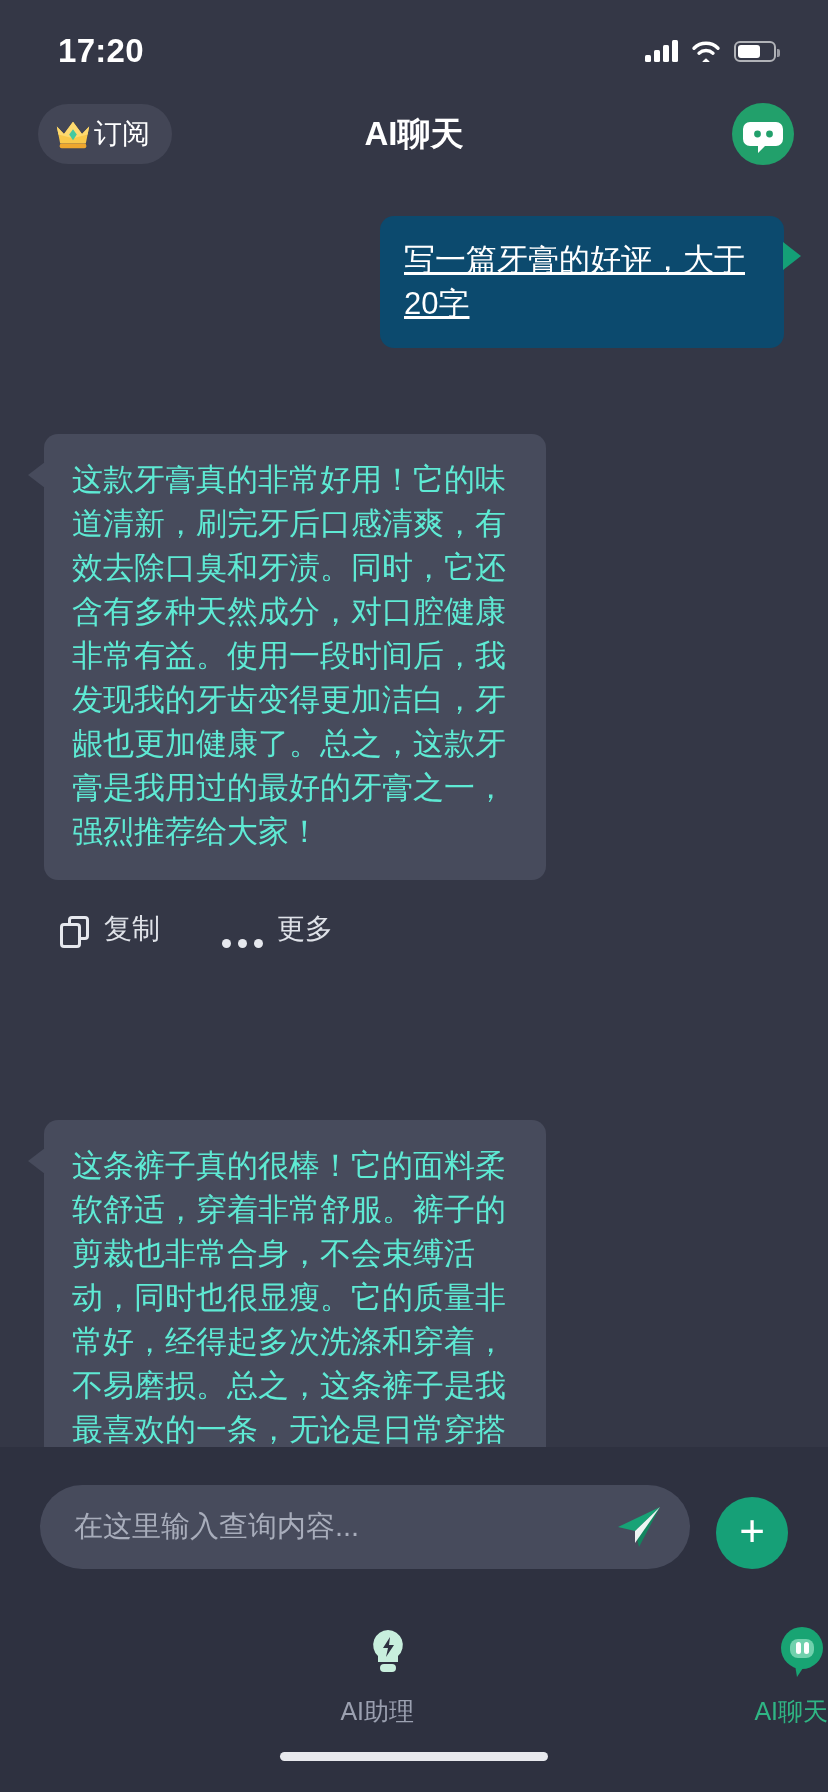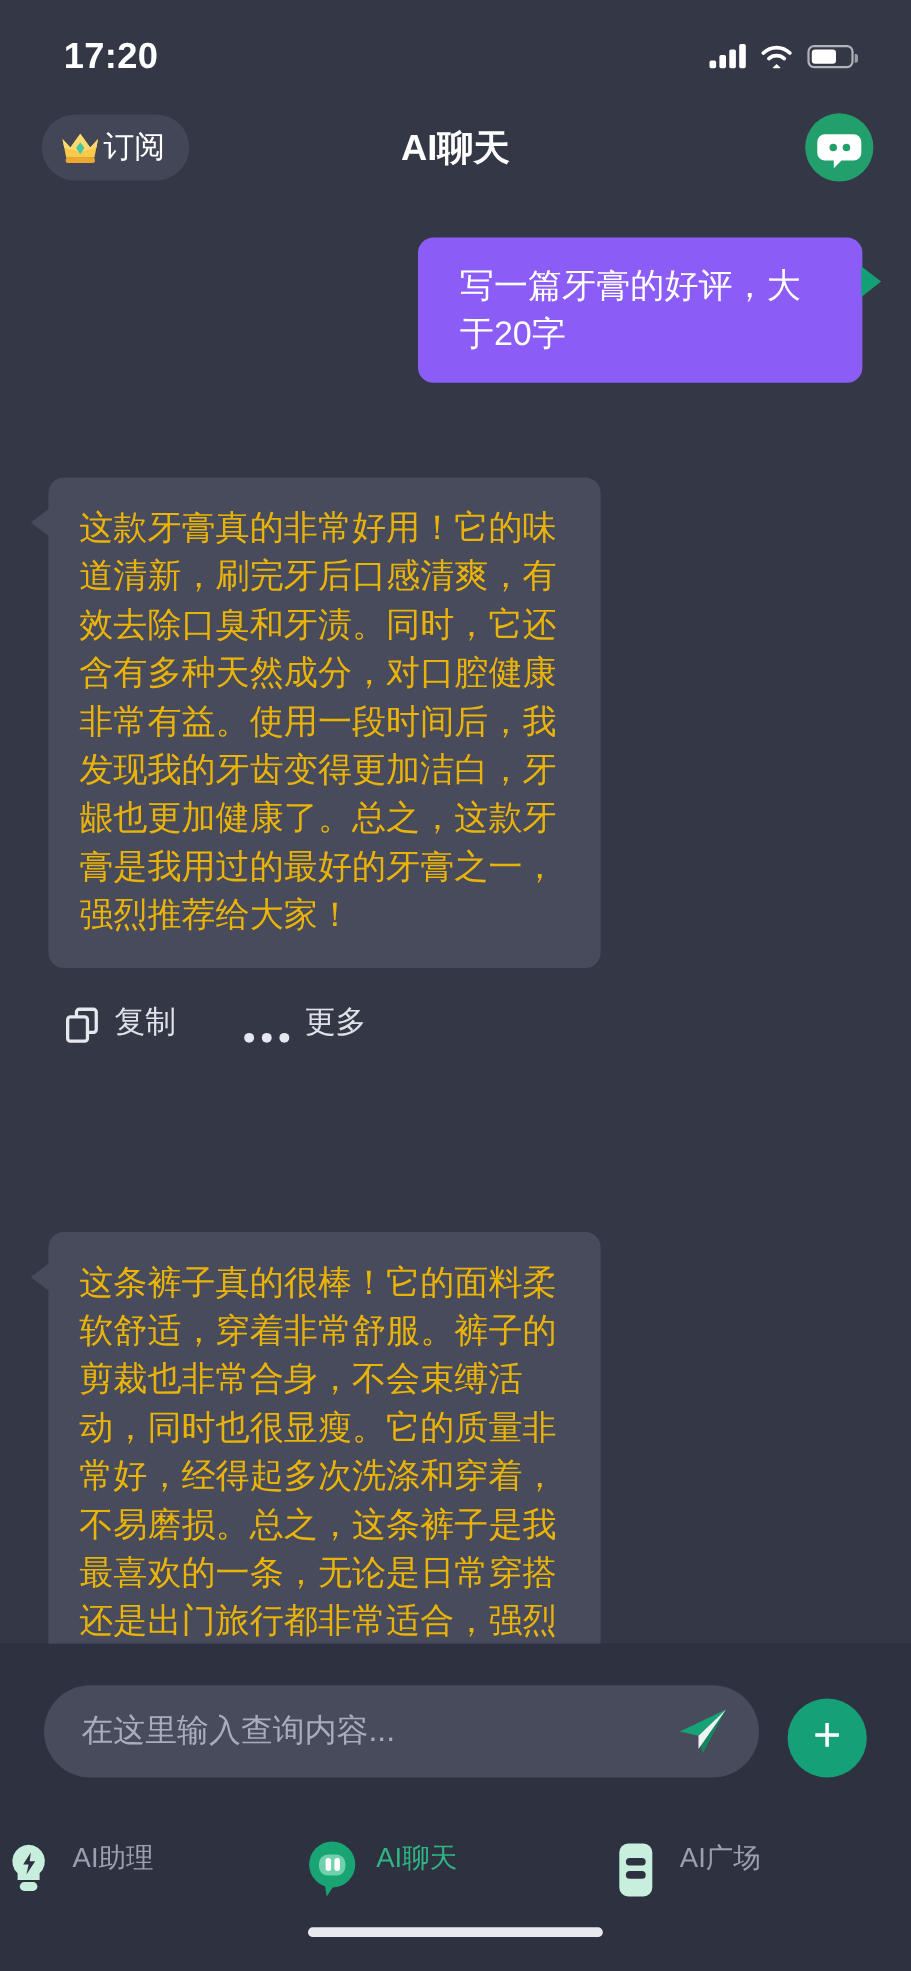--- a/index.html
+++ b/index.html
@@ -31,24 +31,24 @@
   .header-title { position: absolute; left: 0; right: 0; text-align: center; color: #ffffff; font-size: 33px; font-weight: 600; pointer-events: none; }
   .header-avatar { margin-left: auto; width: 62px; height: 62px; border-radius: 50%; background: #22a06b; display: flex; align-items: center; justify-content: center; position: relative; z-index: 2; }
 
   
   .chat { flex: 1 1 auto; padding: 40px 44px 10px 44px; overflow: hidden; }
   .row { display: flex; margin-bottom: 0; }
   .row.user { justify-content: flex-end; }
   .row.ai { justify-content: flex-start; }
 
   .bubble { position: relative; font-size: 31px; line-height: 1.42; color: #ffffff; word-break: break-word; }
-  .bubble.user { background: #8b5cf6; border-radius: 14px; padding: 22px 38px; max-width: 404px; }
+  .bubble.user { background: #0c4a6e; border-radius: 14px; padding: 22px 24px; max-width: 404px; text-decoration: underline; }
   .bubble.user::after { content:""; position:absolute; right:-17px; top:26px; width:0; height:0;
       border-top: 14px solid transparent; border-bottom: 14px solid transparent; border-left: 18px solid #14a077; }
-  .bubble.ai { background: #474b5c; border-radius: 14px; padding: 24px 28px 26px 28px; max-width: 502px; color: #eab308; }
+  .bubble.ai { background: #474b5c; border-radius: 14px; padding: 24px 28px 26px 28px; max-width: 502px; color: #5eead4; }
   .bubble.ai::after { content:""; position:absolute; left:-16px; top:28px; width:0; height:0;
       border-top: 13px solid transparent; border-bottom: 13px solid transparent; border-right: 17px solid #474b5c; }
 
   .actions { display: flex; align-items: center; gap: 62px; margin: 30px 0 0 16px; }
   .action { display: flex; align-items: flex-end; gap: 14px; }
   .action-label { color: #dfe2e8; font-size: 28px; }
   .copy-ico { width: 30px; height: 32px; position: relative; }
   .copy-ico .back { position:absolute; left:8px; top:0; width:21px; height:24px; border:3px solid #e6e8ee; border-radius:4px; }
   .copy-ico .front { position:absolute; left:0; top:7px; width:21px; height:25px; border:3px solid #e6e8ee; border-radius:4px; background:#343746; }
   .dots { display:flex; gap:7px; align-items:center; }
@@ -59,21 +59,21 @@
   
   .input-zone { flex: 0 0 auto; background: #2e3140; padding: 38px 40px 34px 40px; display: flex; align-items: flex-end; gap: 26px; }
   .input-box { flex: 1 1 auto; height: 84px; background: #474b5c; border-radius: 42px; display: flex; align-items: center; padding: 0 26px 0 34px; }
   .input-ph { flex: 1 1 auto; color: #a8adbb; font-size: 29px; }
   .send-ico { width: 52px; height: 52px; flex: 0 0 52px; display:flex; align-items:center; justify-content:center; }
   .plus-btn { width: 72px; height: 72px; flex: 0 0 72px; border-radius: 50%; background: #16a077; display: flex; align-items: center; justify-content: center; }
   .plus-btn span { color: #fff; font-size: 44px; line-height: 1; font-weight: 300; margin-top: -4px; }
 
   
   .navbar { flex: 0 0 auto; background: #2e3140; display: flex; padding: 22px 0 18px 0; }
-  .nav-item { flex: 1 1 0; display: flex; flex-direction: row; align-items: flex-start; gap: 14px; }
+  .nav-item { flex: 1 1 0; display: flex; flex-direction: column; align-items: flex-end; gap: 14px; }
   .nav-ico { width: 52px; height: 56px; display:flex; align-items:center; justify-content:center; }
   .nav-label { font-size: 25px; color: #9ba0b0; }
   .nav-item.active .nav-label { color: #2fb584; }
 
   .home-bar-wrap { flex: 0 0 46px; background: #2e3140; display:flex; align-items:flex-start; justify-content:center; }
   .home-bar { width: 268px; height: 9px; background: #e8e9ee; border-radius: 6px; margin-top: 6px; }
 </style>
 </head>
 <body>
 
@@ -193,30 +193,20 @@
           <path d="M23 2 a21 21 0 0 1 21 21 a21 21 0 0 1 -21 21 a21 21 0 0 1 -21 -21 a21 21 0 0 1 21 -21 z" fill="#18a473"></path>
           <path d="M16 40 l10 0 -8 12 z" fill="#18a473"></path>
           <rect x="11" y="14" width="24" height="19" rx="8" fill="#8fe0c0" opacity="0.75"></rect>
           <rect x="17" y="17" width="5" height="12" rx="2.5" fill="#ffffff"></rect>
           <rect x="25" y="17" width="5" height="12" rx="2.5" fill="#ffffff"></rect>
         </svg>
       </span>
       <span class="nav-label">AI聊天</span>
     </div>
 
-    <div class="nav-item">
-      <span class="nav-ico">
-        <svg width="40" height="52" viewBox="0 0 40 52">
-          <rect x="5" y="2" width="30" height="48" rx="8" fill="#c8efdd"></rect>
-          <rect x="11" y="15" width="18" height="7" rx="3.5" fill="#2e3140"></rect>
-          <rect x="11" y="27" width="18" height="7" rx="3.5" fill="#2e3140"></rect>
-        </svg>
-      </span>
-      <span class="nav-label">AI广场</span>
-    </div>
 
   </div>
 
   <div class="home-bar-wrap">
     <div class="home-bar"></div>
   </div>
 
 </div>
 
 </body></html>

